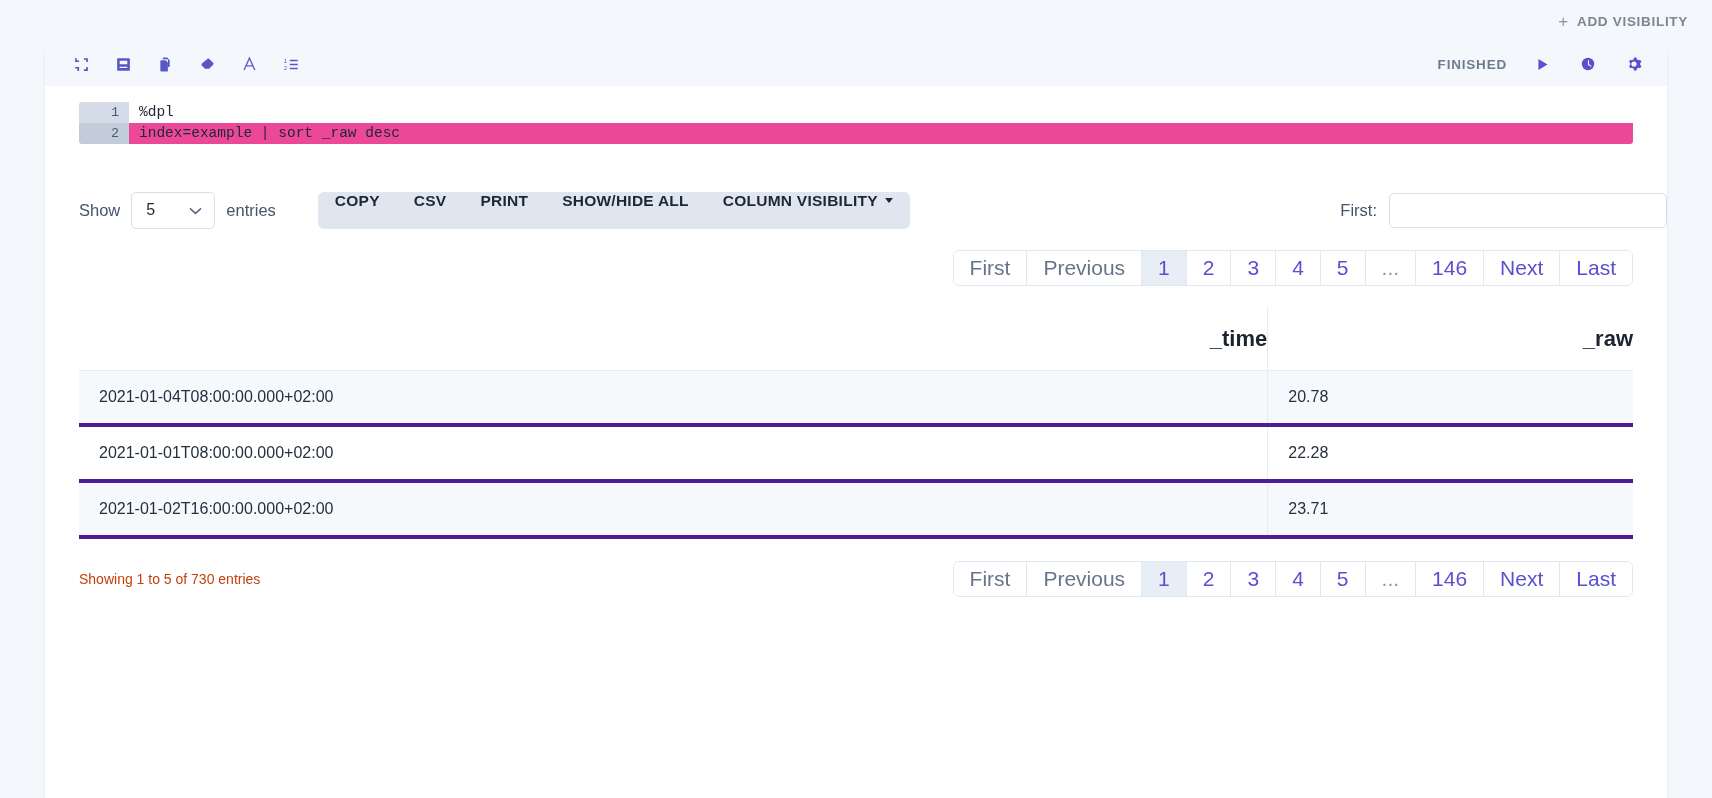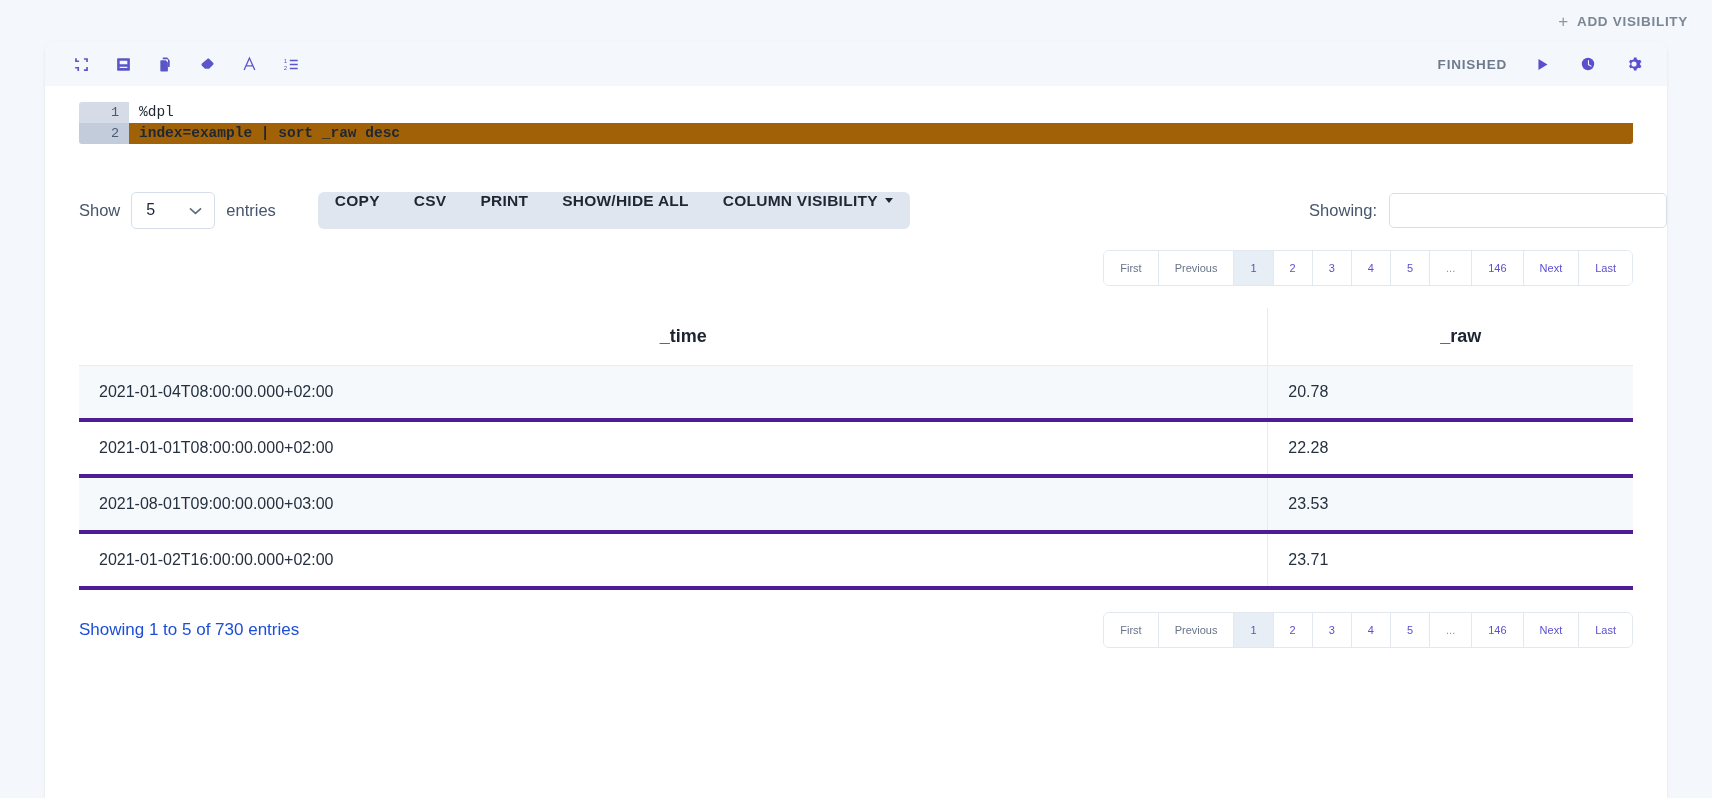--- a/index.html
+++ b/index.html
@@ -125,21 +125,21 @@
   .code-line .txt {
     flex: 1;
     padding-left: 10px;
     color: #1f2733;
     height: 21px;
     line-height: 21px;
     background: #ffffff;
     white-space: pre;
   }
   .code-line.active .gut { background: #c3ccdb; }
-  .code-line.active .txt { background: #a16207; font-weight: bold; }
+  .code-line.active .txt { background: #ec4899; }
 
   
   .controls-row {
     display: flex;
     align-items: center;
     margin: 46px 0 0 0;
     position: relative;
     height: 40px;
   }
   .show-group {
@@ -214,21 +214,21 @@
     display: flex;
     border: 1px solid #e2e8f0;
     border-radius: 6px;
     overflow: hidden;
     background: #fff;
     height: 36px;
   }
   .pg {
     display: flex; align-items: center; justify-content: center;
     padding: 0 16px;
-    font-size: 11px;
+    font-size: 21px;
     color: #5b4fd0;
     border-right: 1px solid #e2e8f0;
     cursor: pointer;
     min-width: 34px;
     background: #fff;
   }
   .pg:last-child { border-right: none; }
   .pg.muted { color: #68748a; }
   .pg.active { background: #e8eef6; color: #5b4fd0; }
   .pg.dots { color: #8b97a5; cursor: default; }
@@ -236,22 +236,22 @@
   .pager-top { margin: 20px 0 0 0; }
 
   
   .table {
     width: 100%;
     border-collapse: collapse;
     margin-top: 22px;
     table-layout: fixed;
   }
   .table th {
-    text-align: center;
-    font-size: 18px;
+    text-align: right;
+    font-size: 22px;
     font-weight: bold;
     color: #1b2430;
     padding: 18px 0 18px 20px;
     border-bottom: 1px solid #e6ecf2;
     border-right: 1px solid #e6ecf2;
     background: #fff;
   }
   .table th:last-child { border-right: none; }
   .table td {
     font-size: 16px;
@@ -264,21 +264,21 @@
   .table tbody tr:nth-child(odd) td { background: #f6f9fc; }
   .table tbody tr:nth-child(even) td { background: #ffffff; }
 
   .bottom-row {
     display: flex;
     align-items: center;
     justify-content: space-between;
     margin-top: 22px;
     padding-bottom: 18px;
   }
-  .showing-text { color: #1d4ed8; font-size: 17px; }
+  .showing-text { color: #c2410c; font-size: 14px; }
 </style>
 </head>
 <body>
 
 <div class="page">
 
   <div class="add-par-bar">
     <div class="add-par">
       <span class="plus">+</span>
       <span>ADD VISIBILITY</span>
@@ -387,21 +387,21 @@
           <div class="dtbtn">
             <span>SHOW/HIDE ALL</span>
           </div>
           <div class="dtbtn">
             <span>COLUMN VISIBILITY</span>
             <i class="caret"></i>
           </div>
         </div>
 
         <div class="search-group">
-          <span class="search-label">Showing:</span>
+          <span class="search-label">First:</span>
           <input class="search-input" type="text" placeholder="" style="">
         </div>
       </div>
 
       <div class="pager-wrap pager-top">
         <div class="pager">
           <div class="pg muted">First</div>
           <div class="pg muted">Previous</div>
           <div class="pg active">1</div>
           <div class="pg">2</div>
@@ -429,24 +429,20 @@
         <tbody>
           <tr>
             <td>2021-01-04T08:00:00.000+02:00</td>
             <td>20.78</td>
           </tr>
           <tr>
             <td>2021-01-01T08:00:00.000+02:00</td>
             <td>22.28</td>
           </tr>
           <tr>
-            <td>2021-08-01T09:00:00.000+03:00</td>
-            <td>23.53</td>
-          </tr>
-          <tr>
             <td>2021-01-02T16:00:00.000+02:00</td>
             <td>23.71</td>
           </tr>
         </tbody>
       </table>
 
       <div class="bottom-row">
         <div class="showing-text">Showing 1 to 5 of 730 entries</div>
         <div class="pager">
           <div class="pg muted">First</div>

